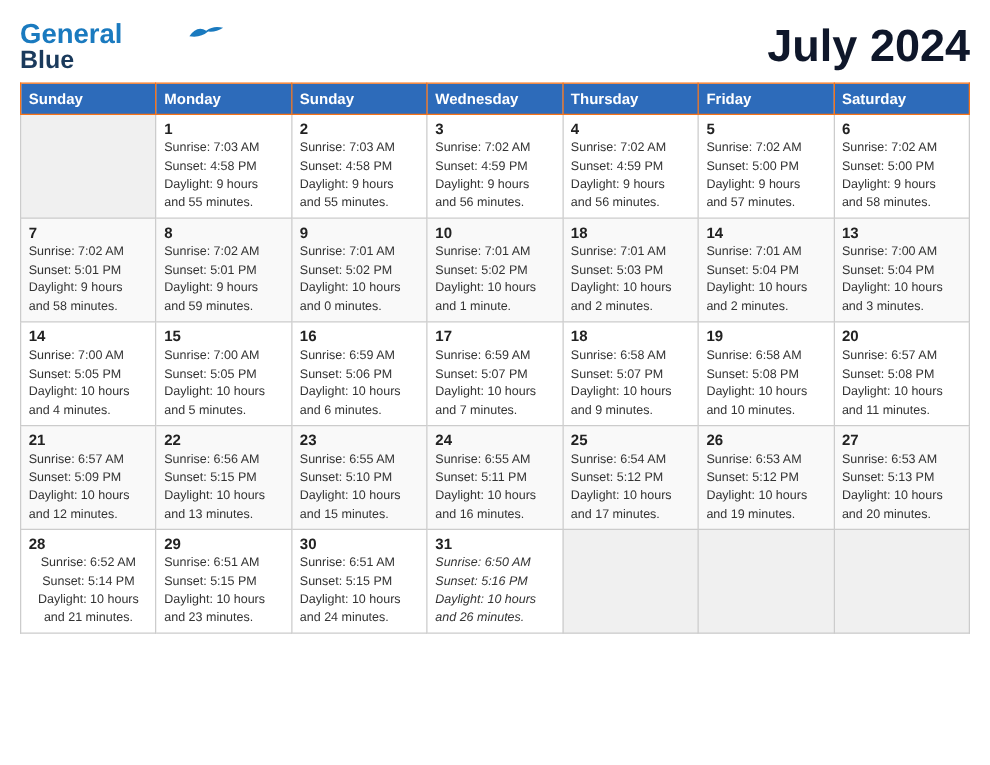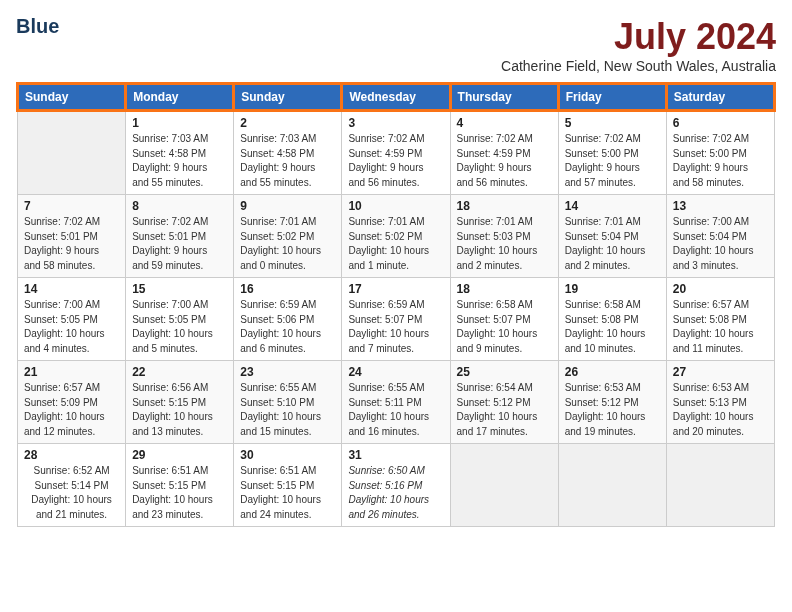--- a/index.html
+++ b/index.html
@@ -34,40 +34,40 @@
       width: 30px;
       height: 18px;
       margin-left: 52px;
       margin-top: -2px;
     }
     .title-area {
       text-align: right;
     }
     .month-title {
       font-size: 36px;
-      color: #7f1d1d;
+      color: #0f172a;
       font-weight: bold;
     }
     .location-title {
       font-size: 14px;
       color: #333;
     }
     table {
       width: 100%;
       border-collapse: collapse;
       font-size: 10.5px;
     }
     thead tr th {
       background-color: #2d6bba;
       color: #fff;
       text-align: left;
       padding: 5px 6px;
       font-size: 12px;
       font-weight: bold;
-      border: 3px solid #f97316;
+      border: 1px solid #f97316;
     }
     tbody tr td {
       border: 1px solid #ccc;
       vertical-align: top;
       padding: 4px 6px;
       width: 14.28%;
       min-height: 80px;
     }
     .day-number {
       font-weight: bold;
@@ -89,25 +89,32 @@
     }
     .empty-cell {
       background: #f0f0f0 !important;
     }
   </style>
 </head>
 <body>
 
 <div class="header-area">
   <div class="logo">
+    <div style="display:flex;align-items:center;">
+      <span class="logo-text">
+        <span class="blue">General</span>
+      </span>
+      <svg class="logo-bird" viewBox="0 0 40 20">
+        <path d="M2,14 Q10,2 20,8 Q28,2 38,5 Q30,10 22,9 Q14,16 2,14Z" fill="#1a7abf"></path>
+      </svg>
+    </div>
     <span class="logo-text" style="color:#1a3a5c;font-size:20px;">Blue</span>
   </div>
   <div class="title-area">
     <div class="month-title">July 2024</div>
-    <div class="location-title">Catherine Field, New South Wales, Australia</div>
   </div>
 </div>
 
 <table>
   <thead>
     <tr id="col-headers">
         <th>Sunday</th>
         <th>Monday</th>
         <th>Sunday</th>
         <th>Wednesday</th>

